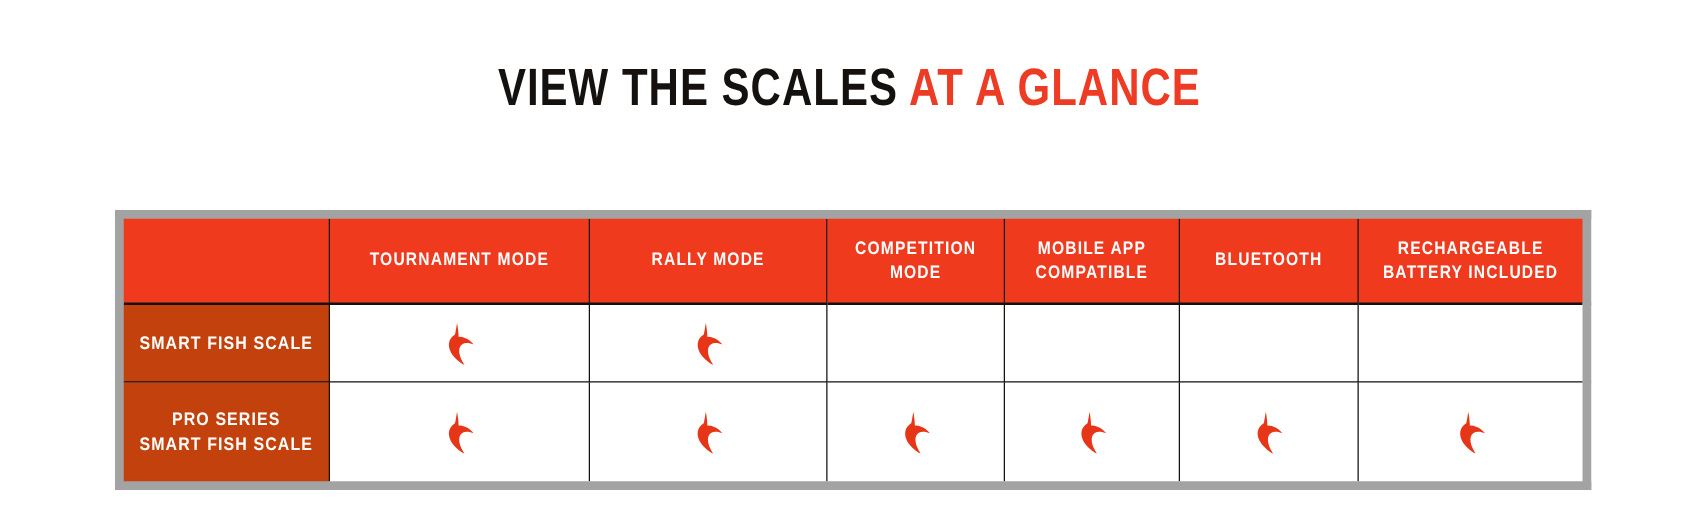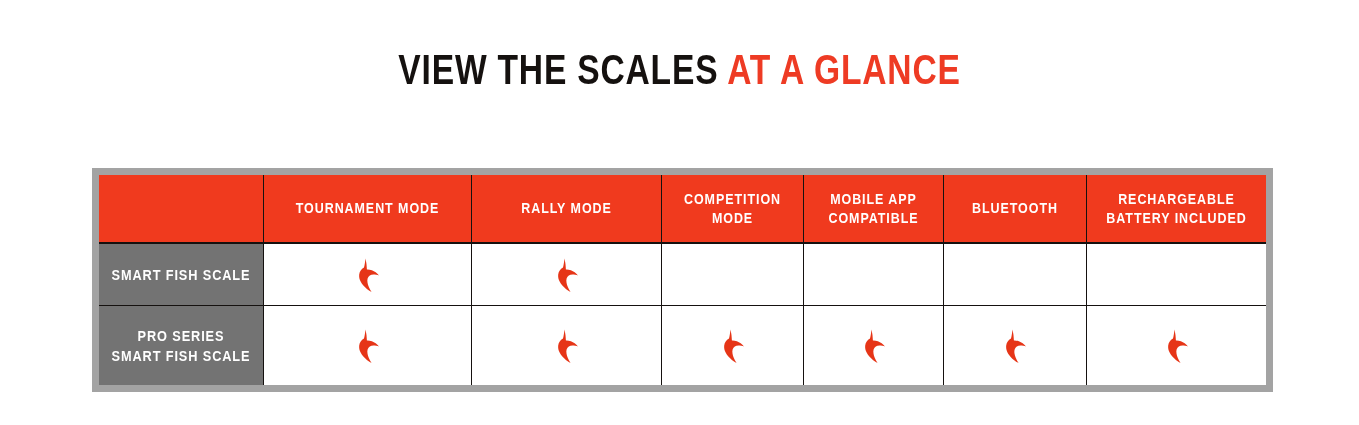--- a/index.html
+++ b/index.html
@@ -84,21 +84,21 @@
     transform: scaleX(0.86);
     transform-origin: center center;
     white-space: pre-line;
   }
 
   
   .row-1 td { height: 61px; }
   .row-2 td { height: 79px; }
 
   td.rowhead {
-    background: #737373;
+    background: #c2410c;
   }
   .rowhead-label {
     display: block;
     color: #ffffff;
     font-family: "Liberation Sans", sans-serif;
     font-weight: bold;
     font-size: 14.5px;
     line-height: 20px;
     letter-spacing: 1.0px;
     text-align: center;

